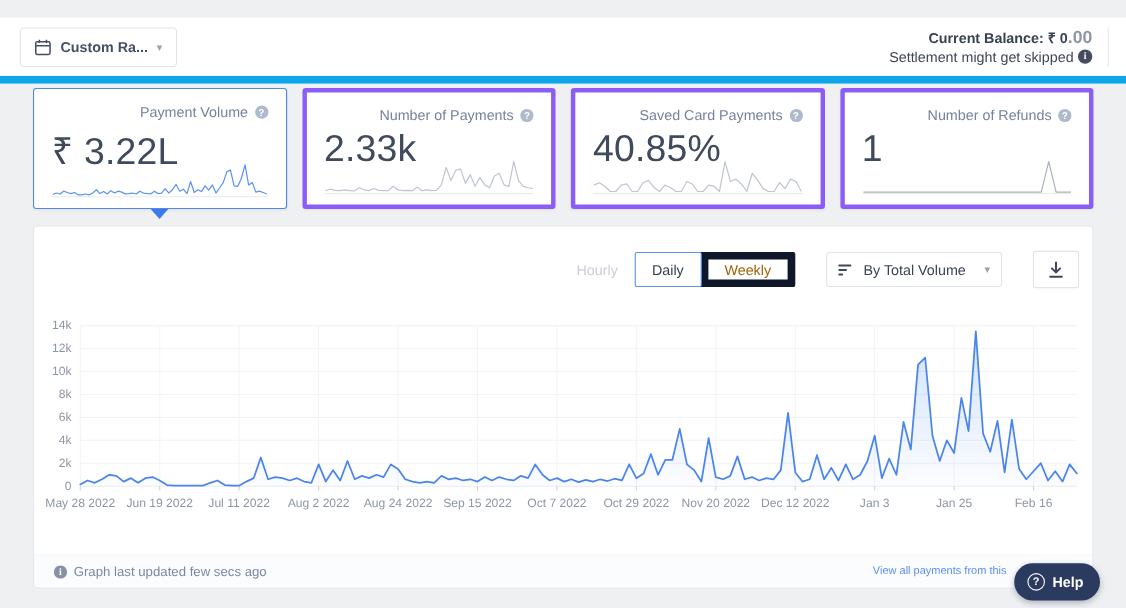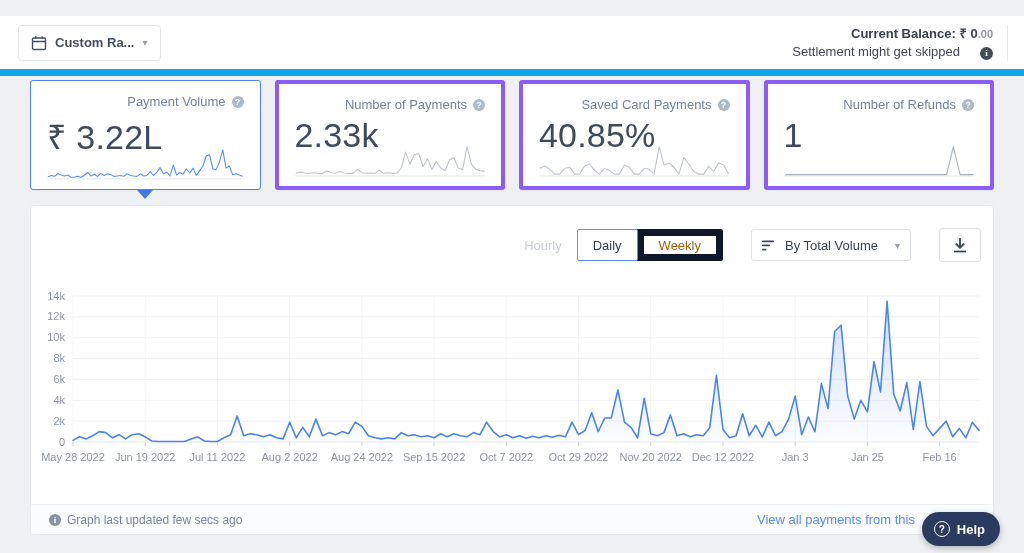--- a/index.html
+++ b/index.html
@@ -22,22 +22,22 @@
   .range-seg + .range-seg { border-left:1px solid #e6e8ec; }
   .range-label { font-size:13px; font-weight:600; color:#454f61; }
   .caret { color:#9aa1ad; font-size:10px; }
   .date-text { font-size:13px; font-weight:700; color:#3a4354; }
   .to-text { font-size:12px; color:#9aa1ad; margin:0 6px; }
   .top-right { display:flex; align-items:center; gap:14px; }
   .balance-block { text-align:right; line-height:17px; }
   .balance-line { font-size:13px; }
   .balance-label { font-weight:700; color:#374151; }
   .balance-val { font-weight:600; }
-  .balance-dec { font-size:11px; color:#8f96a3; }
-  .settle-note { font-size:13px; color:#3f4756; display:flex; align-items:flex-end; gap:20px; justify-content:flex-end; }
+  .balance-dec { font-size:16px; color:#8f96a3; }
+  .settle-note { font-size:13px; color:#3f4756; display:flex; align-items:center; gap:4px; justify-content:flex-end; }
   .info-dot {
     display:inline-flex; width:13px; height:13px; border-radius:50%;
     background:#454c5e; color:#fff; font-size:9px; font-weight:700;
     align-items:center; justify-content:center; font-family:"Liberation Serif", serif;
   }
   .vdiv { width:1px; height:36px; background:#e5e8ec; }
   .settle-btn {
     display:flex; align-items:center; gap:7px; height:32px; padding:0 20px;
     background:#a3c1f4; color:#fff; font-size:13px; font-weight:600;
     border:none; border-radius:3px; cursor:pointer;
@@ -91,21 +91,21 @@
   }
   .chart-wrap { position:absolute; top:80px; left:6px; }
   
   .panel-footer {
     position:absolute; left:0; right:0; bottom:0; height:30px; background:#fbfcfd;
     border-top:1px solid #eceef2; border-radius:0 0 4px 4px;
     display:flex; align-items:center; padding:0 18px;
   }
   .updated { display:flex; align-items:center; gap:6px; font-size:12px; color:#7d87a0; }
   .updated .info-dot { background:#8791a8; width:12px; height:12px; }
-  .view-link { position:absolute; right:78px; font-size:13px; color:#5b8df2; text-decoration:none; cursor:pointer; white-space:nowrap; }
+  .view-link { position:absolute; right:78px; font-size:10px; color:#5b8df2; text-decoration:none; cursor:pointer; white-space:nowrap; }
   
   .help-btn {
     position:absolute; right:24px; bottom:7px; height:34px; padding:0 15px 0 12px;
     background:#2b3a5f; color:#fff; border:none; border-radius:17px;
     display:flex; align-items:center; gap:7px; font-size:13px; font-weight:700;
     box-shadow:0 2px 6px rgba(20,30,60,.3); cursor:pointer; z-index:5;
   }
   .q-circle {
     width:16px; height:16px; border:1.5px solid #fff; border-radius:50%;
     display:flex; align-items:center; justify-content:center; font-size:10px; font-weight:700;

